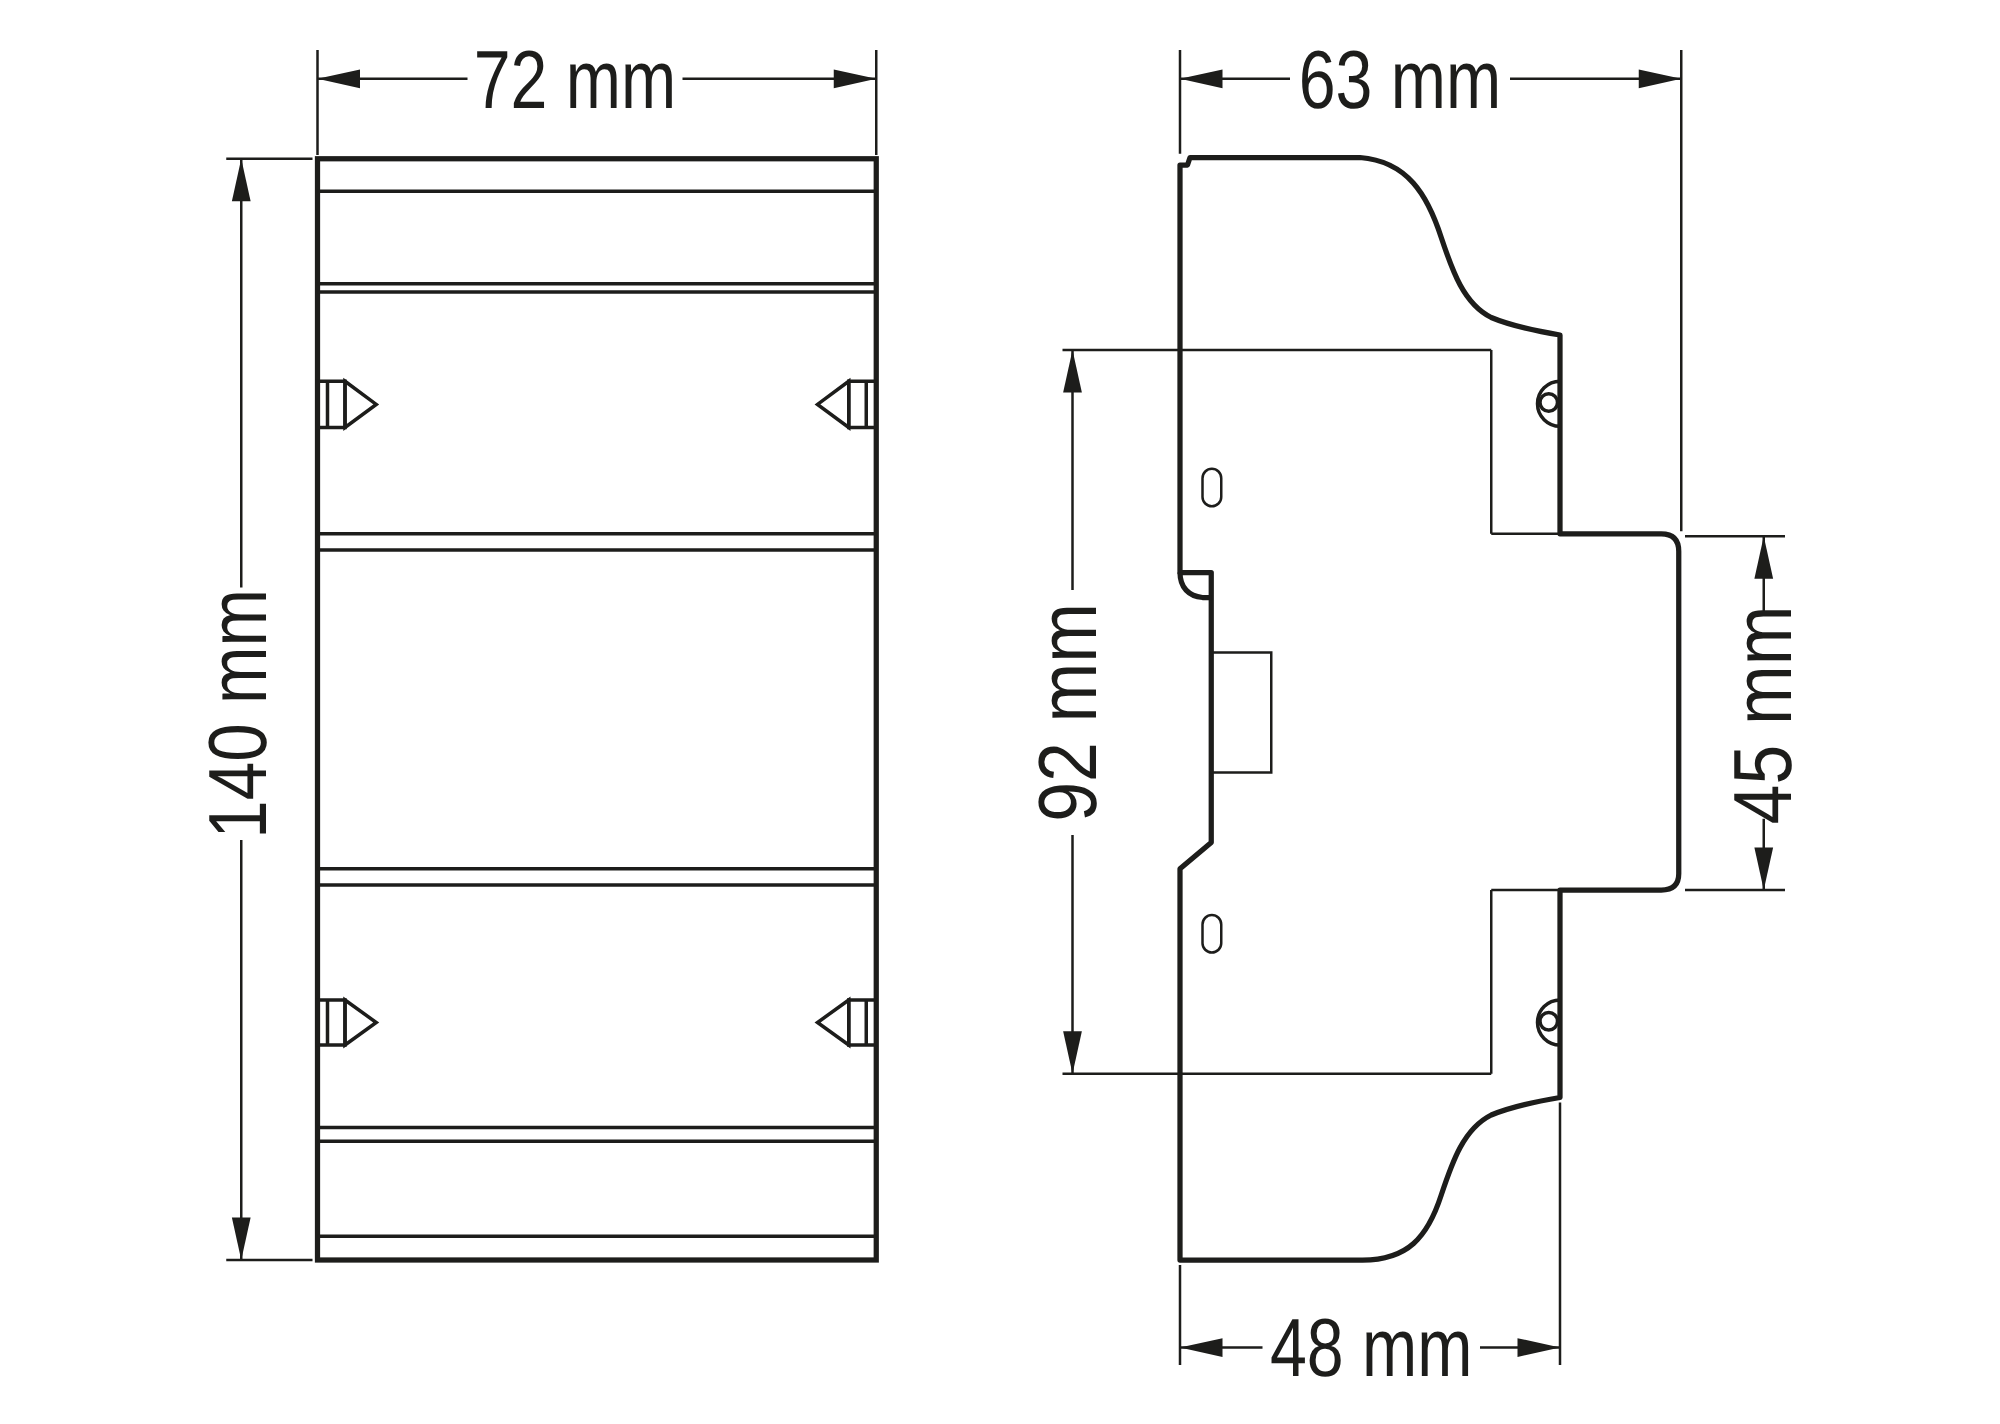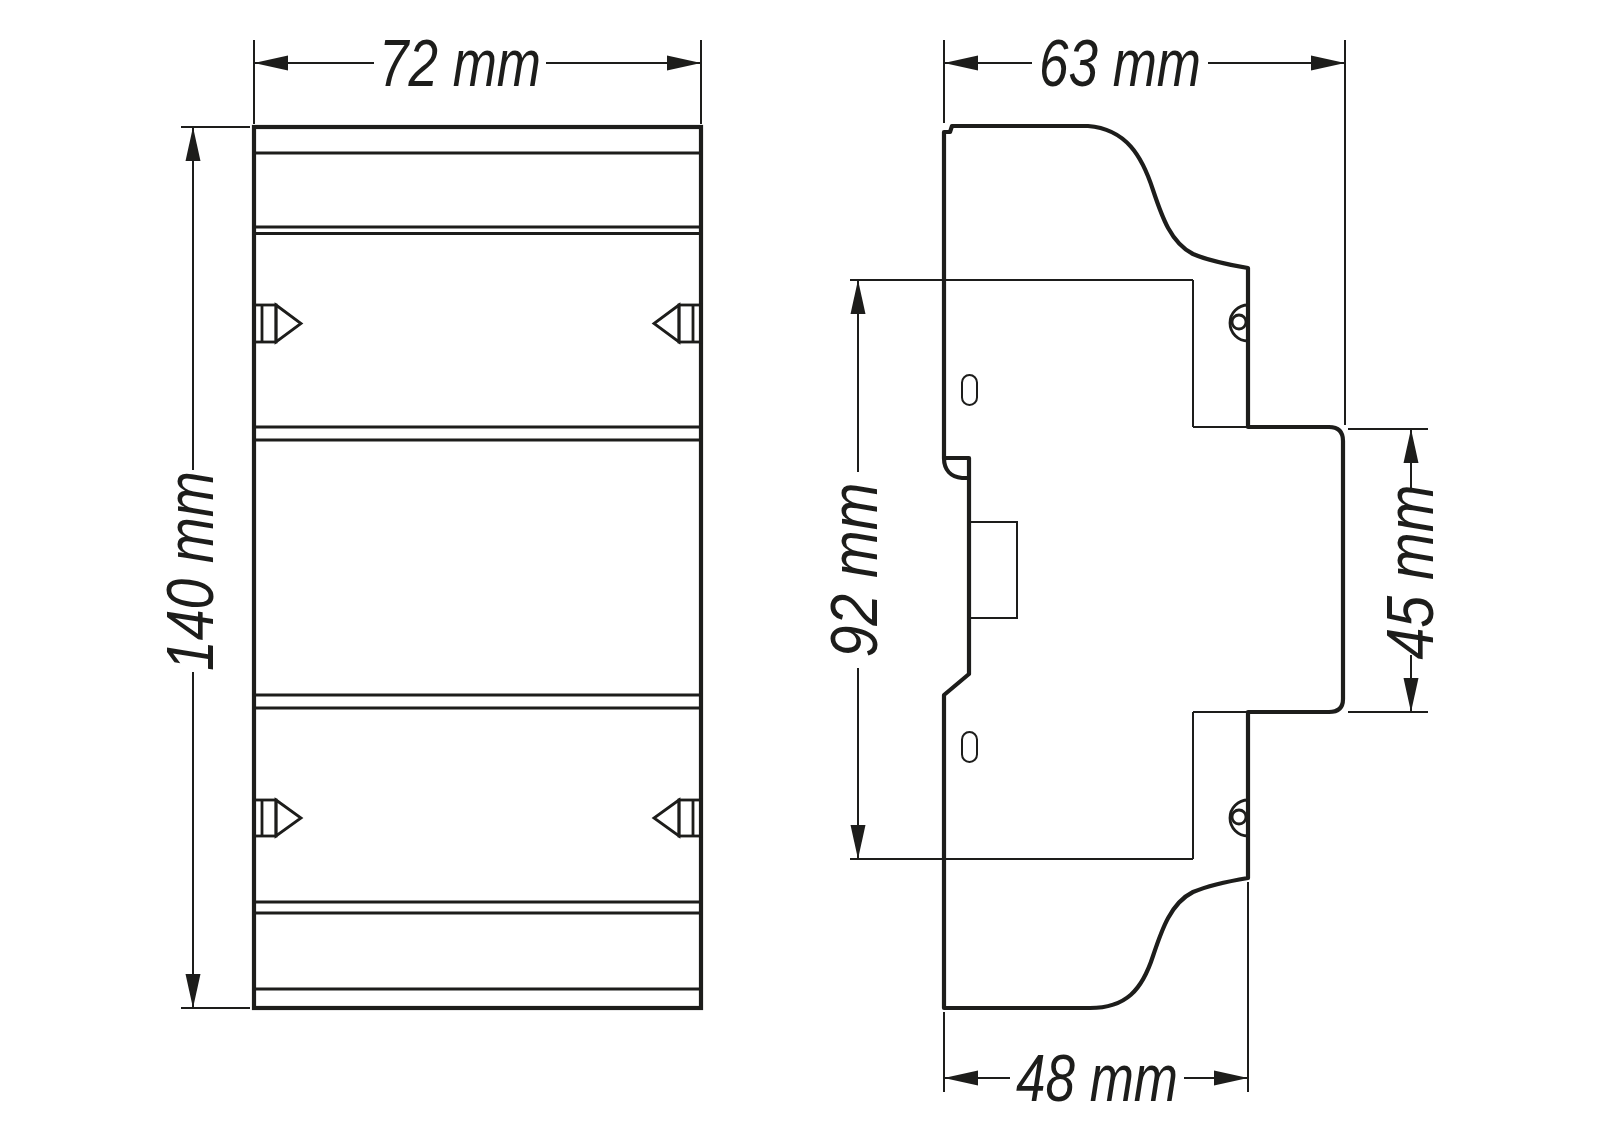--- a/index.html
+++ b/index.html
@@ -1,16 +1,16 @@
 <!DOCTYPE html>
 <html><head>
 <meta charset="utf-8">
 <style>
   html,body{margin:0;padding:0;background:#ffffff;}
-  .page{width:1600px;height:1139px;background:#ffffff;position:relative;overflow:hidden;font-style:italic;}
+  .page{width:1600px;height:1139px;background:#ffffff;position:relative;overflow:hidden;}
   svg{display:block;}
   .ln{stroke:#1d1d1b;fill:none;}
   .thick{stroke-width:4.2;}
   .med{stroke-width:2.8;}
   .thin{stroke-width:2;}
   .arrow{fill:#1d1d1b;stroke:none;}
   text{fill:#1d1d1b;font-family:"Liberation Sans","DejaVu Sans",sans-serif;
        font-size:66px;font-weight:500;}
 </style>
 </head>

